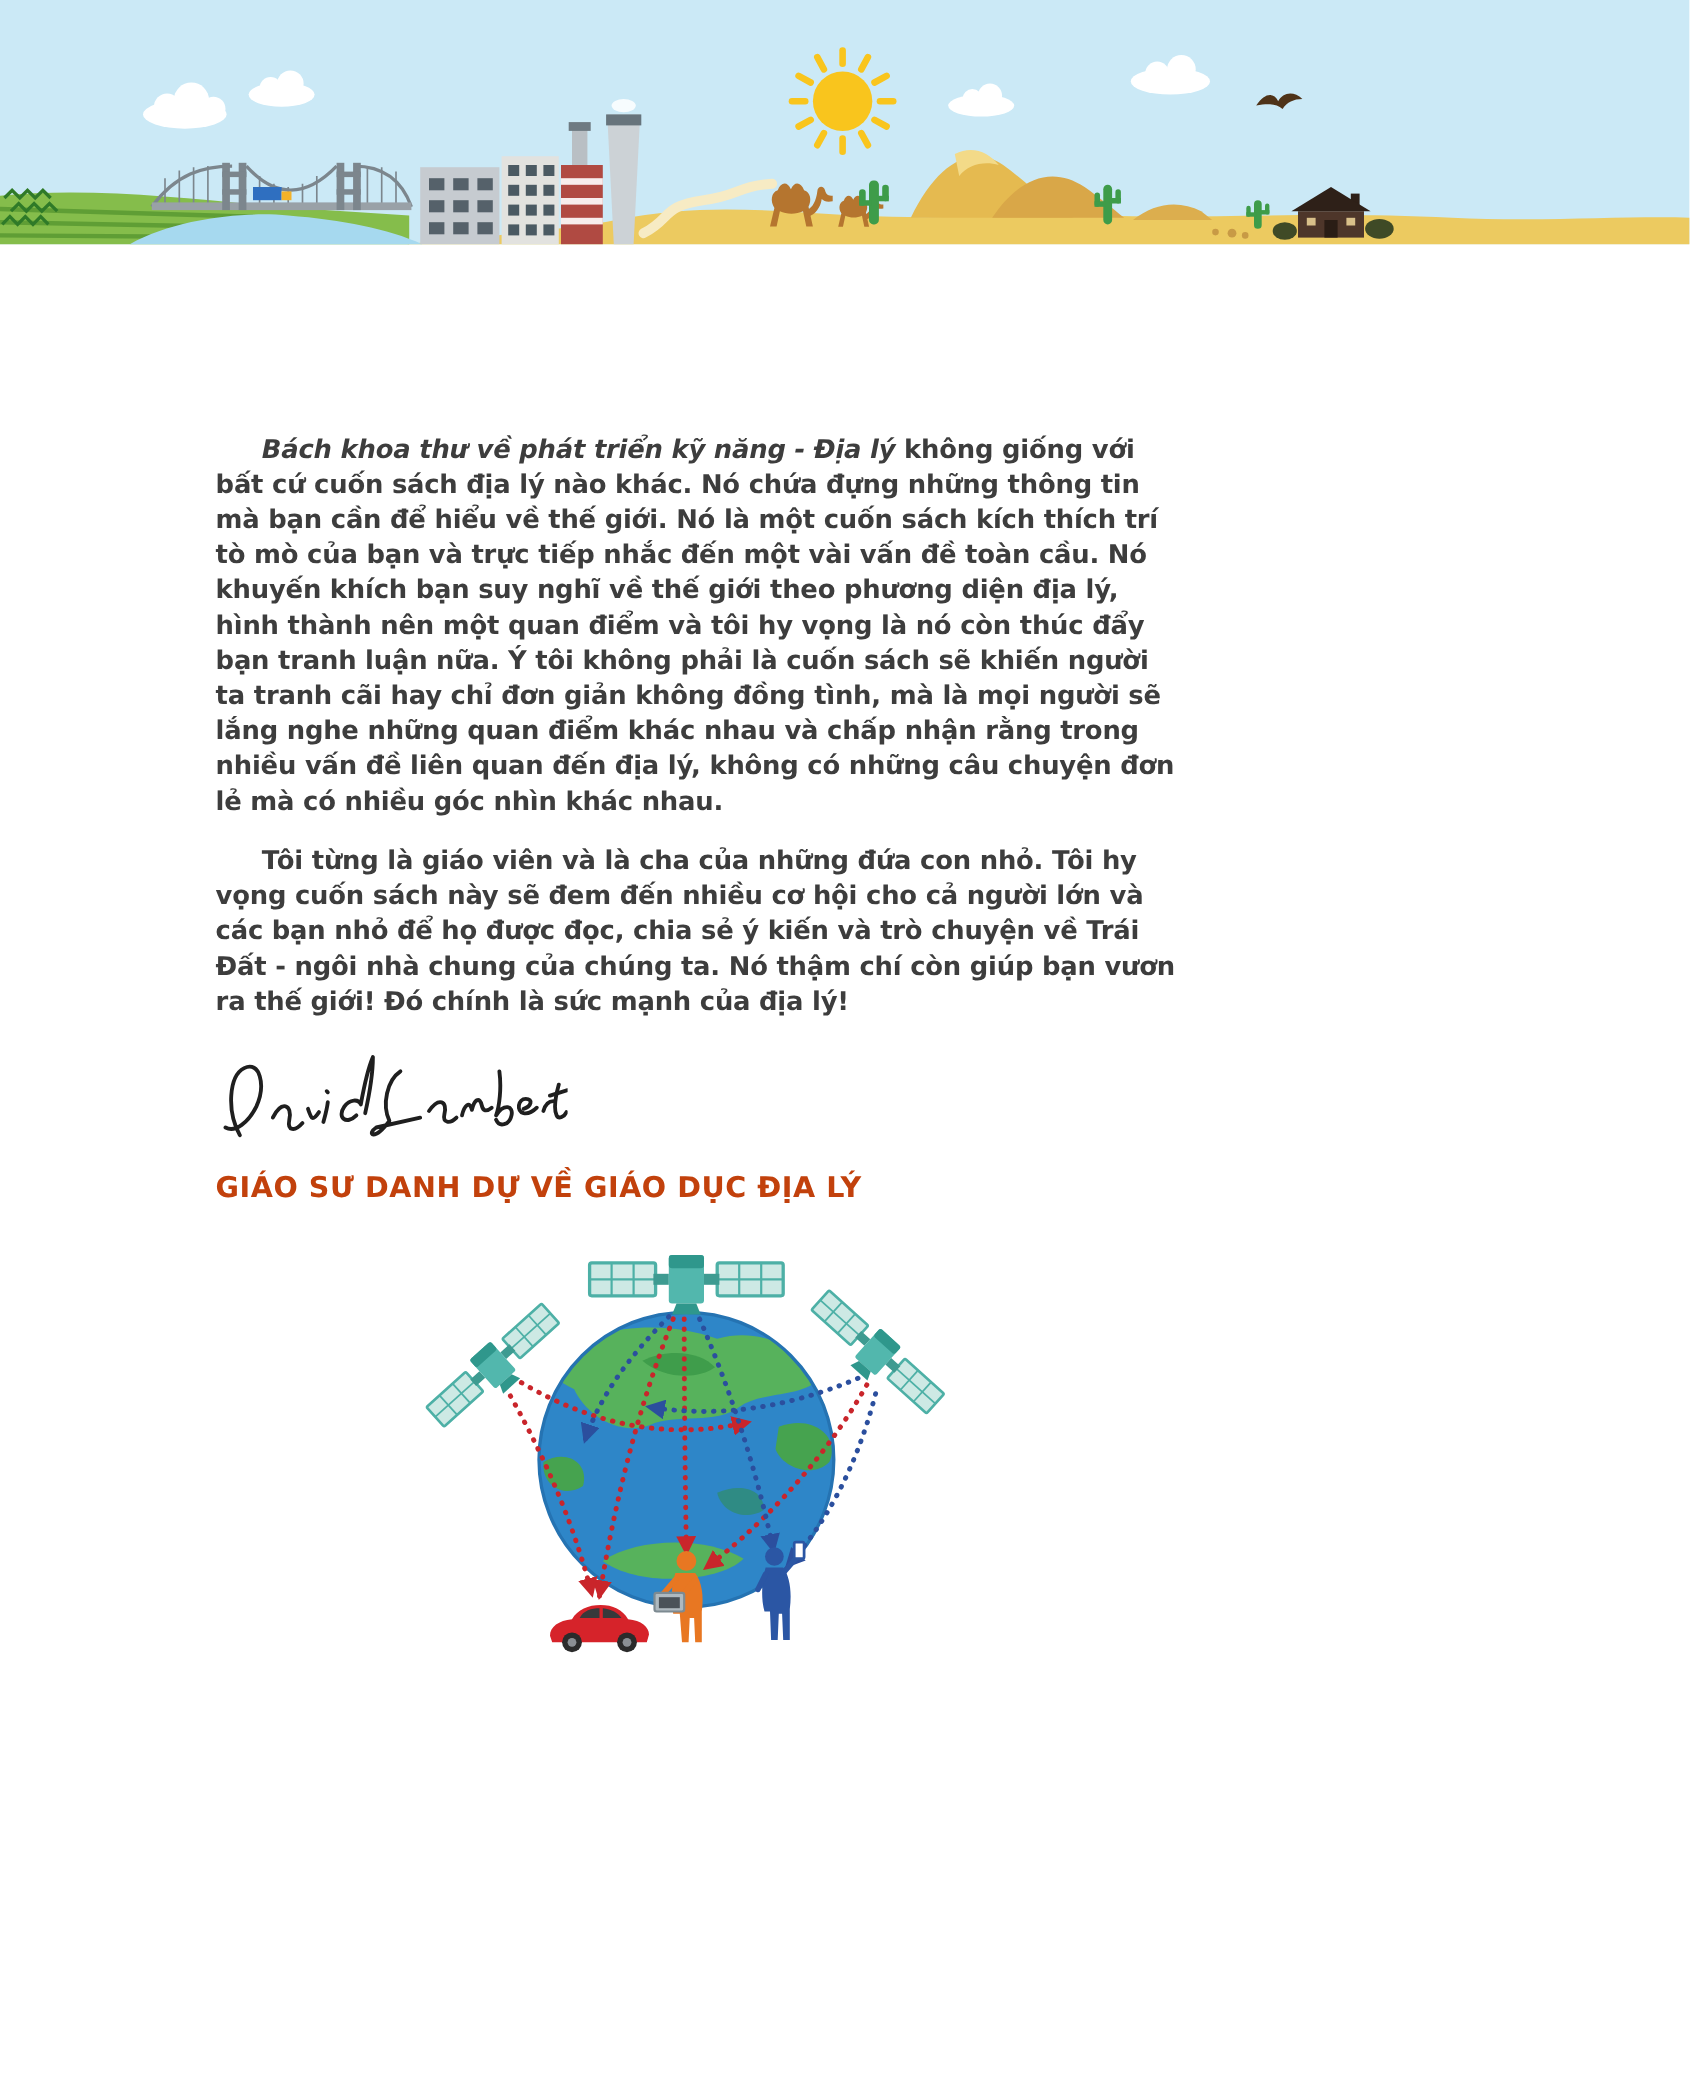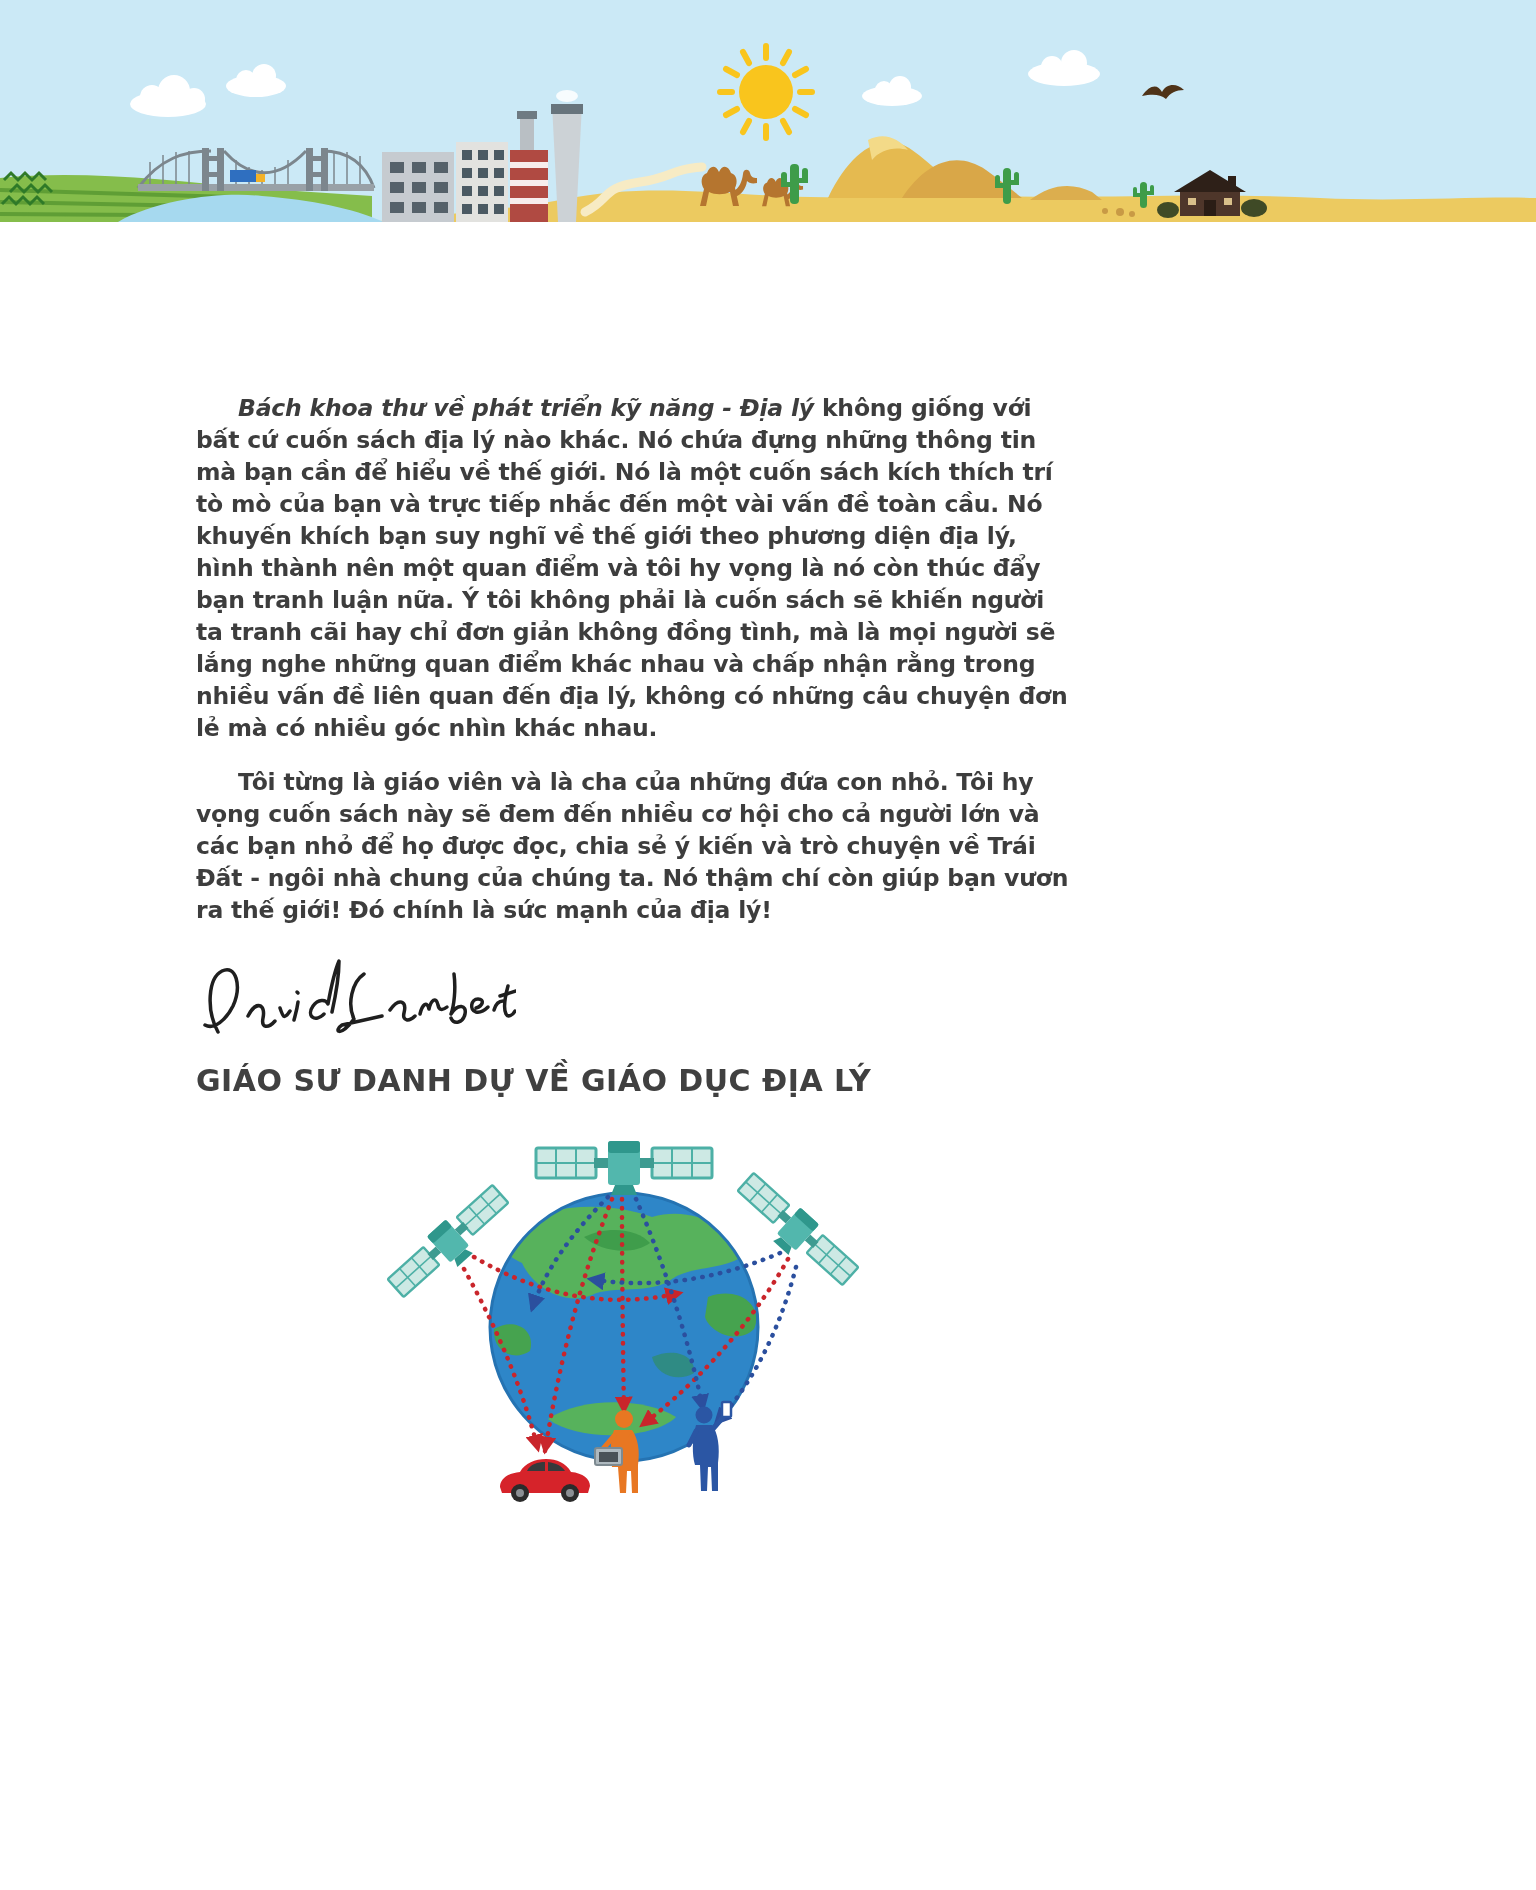--- a/index.html
+++ b/index.html
@@ -7,21 +7,21 @@
     width:1536px;height:1890px;position:relative;background:#ffffff;
     font-family:"DejaVu Sans","Liberation Sans",sans-serif;overflow:hidden;
   }
   .header-band{position:absolute;top:0;left:0;width:1536px;height:228px;}
   main{position:absolute;top:228px;left:0;width:1266px;}
   .foreword{margin:164px 196px 0 196px;color:#3d3d3d;font-weight:bold;
     font-size:23.5px;line-height:32px;letter-spacing:-0.2px;text-align:left;}
   .foreword p{margin:0 0 22px 0;text-indent:42px;}
   .foreword .lead{font-style:italic;}
   .signature-block{margin:26px 0 0 196px;width:320px;height:100px;}
-  .credits{margin:6px 0 0 196px;color:#404040;font-weight:bold;font-size:30px;
+  .credits{margin:6px 0 0 196px;color:#c2410c;font-weight:bold;font-size:26px;
     line-height:45px;letter-spacing:0.5px;}
   .globe-illustration{margin:14px 0 0 352px;width:540px;height:410px;}
   svg{display:block;}
 </style>
 </head>
 <body>
 
 <div class="header-band">
 <svg width="1536" height="228" viewBox="0 0 1536 228">
   <rect x="0" y="0" width="1536" height="222" fill="#cbe9f6"></rect>

